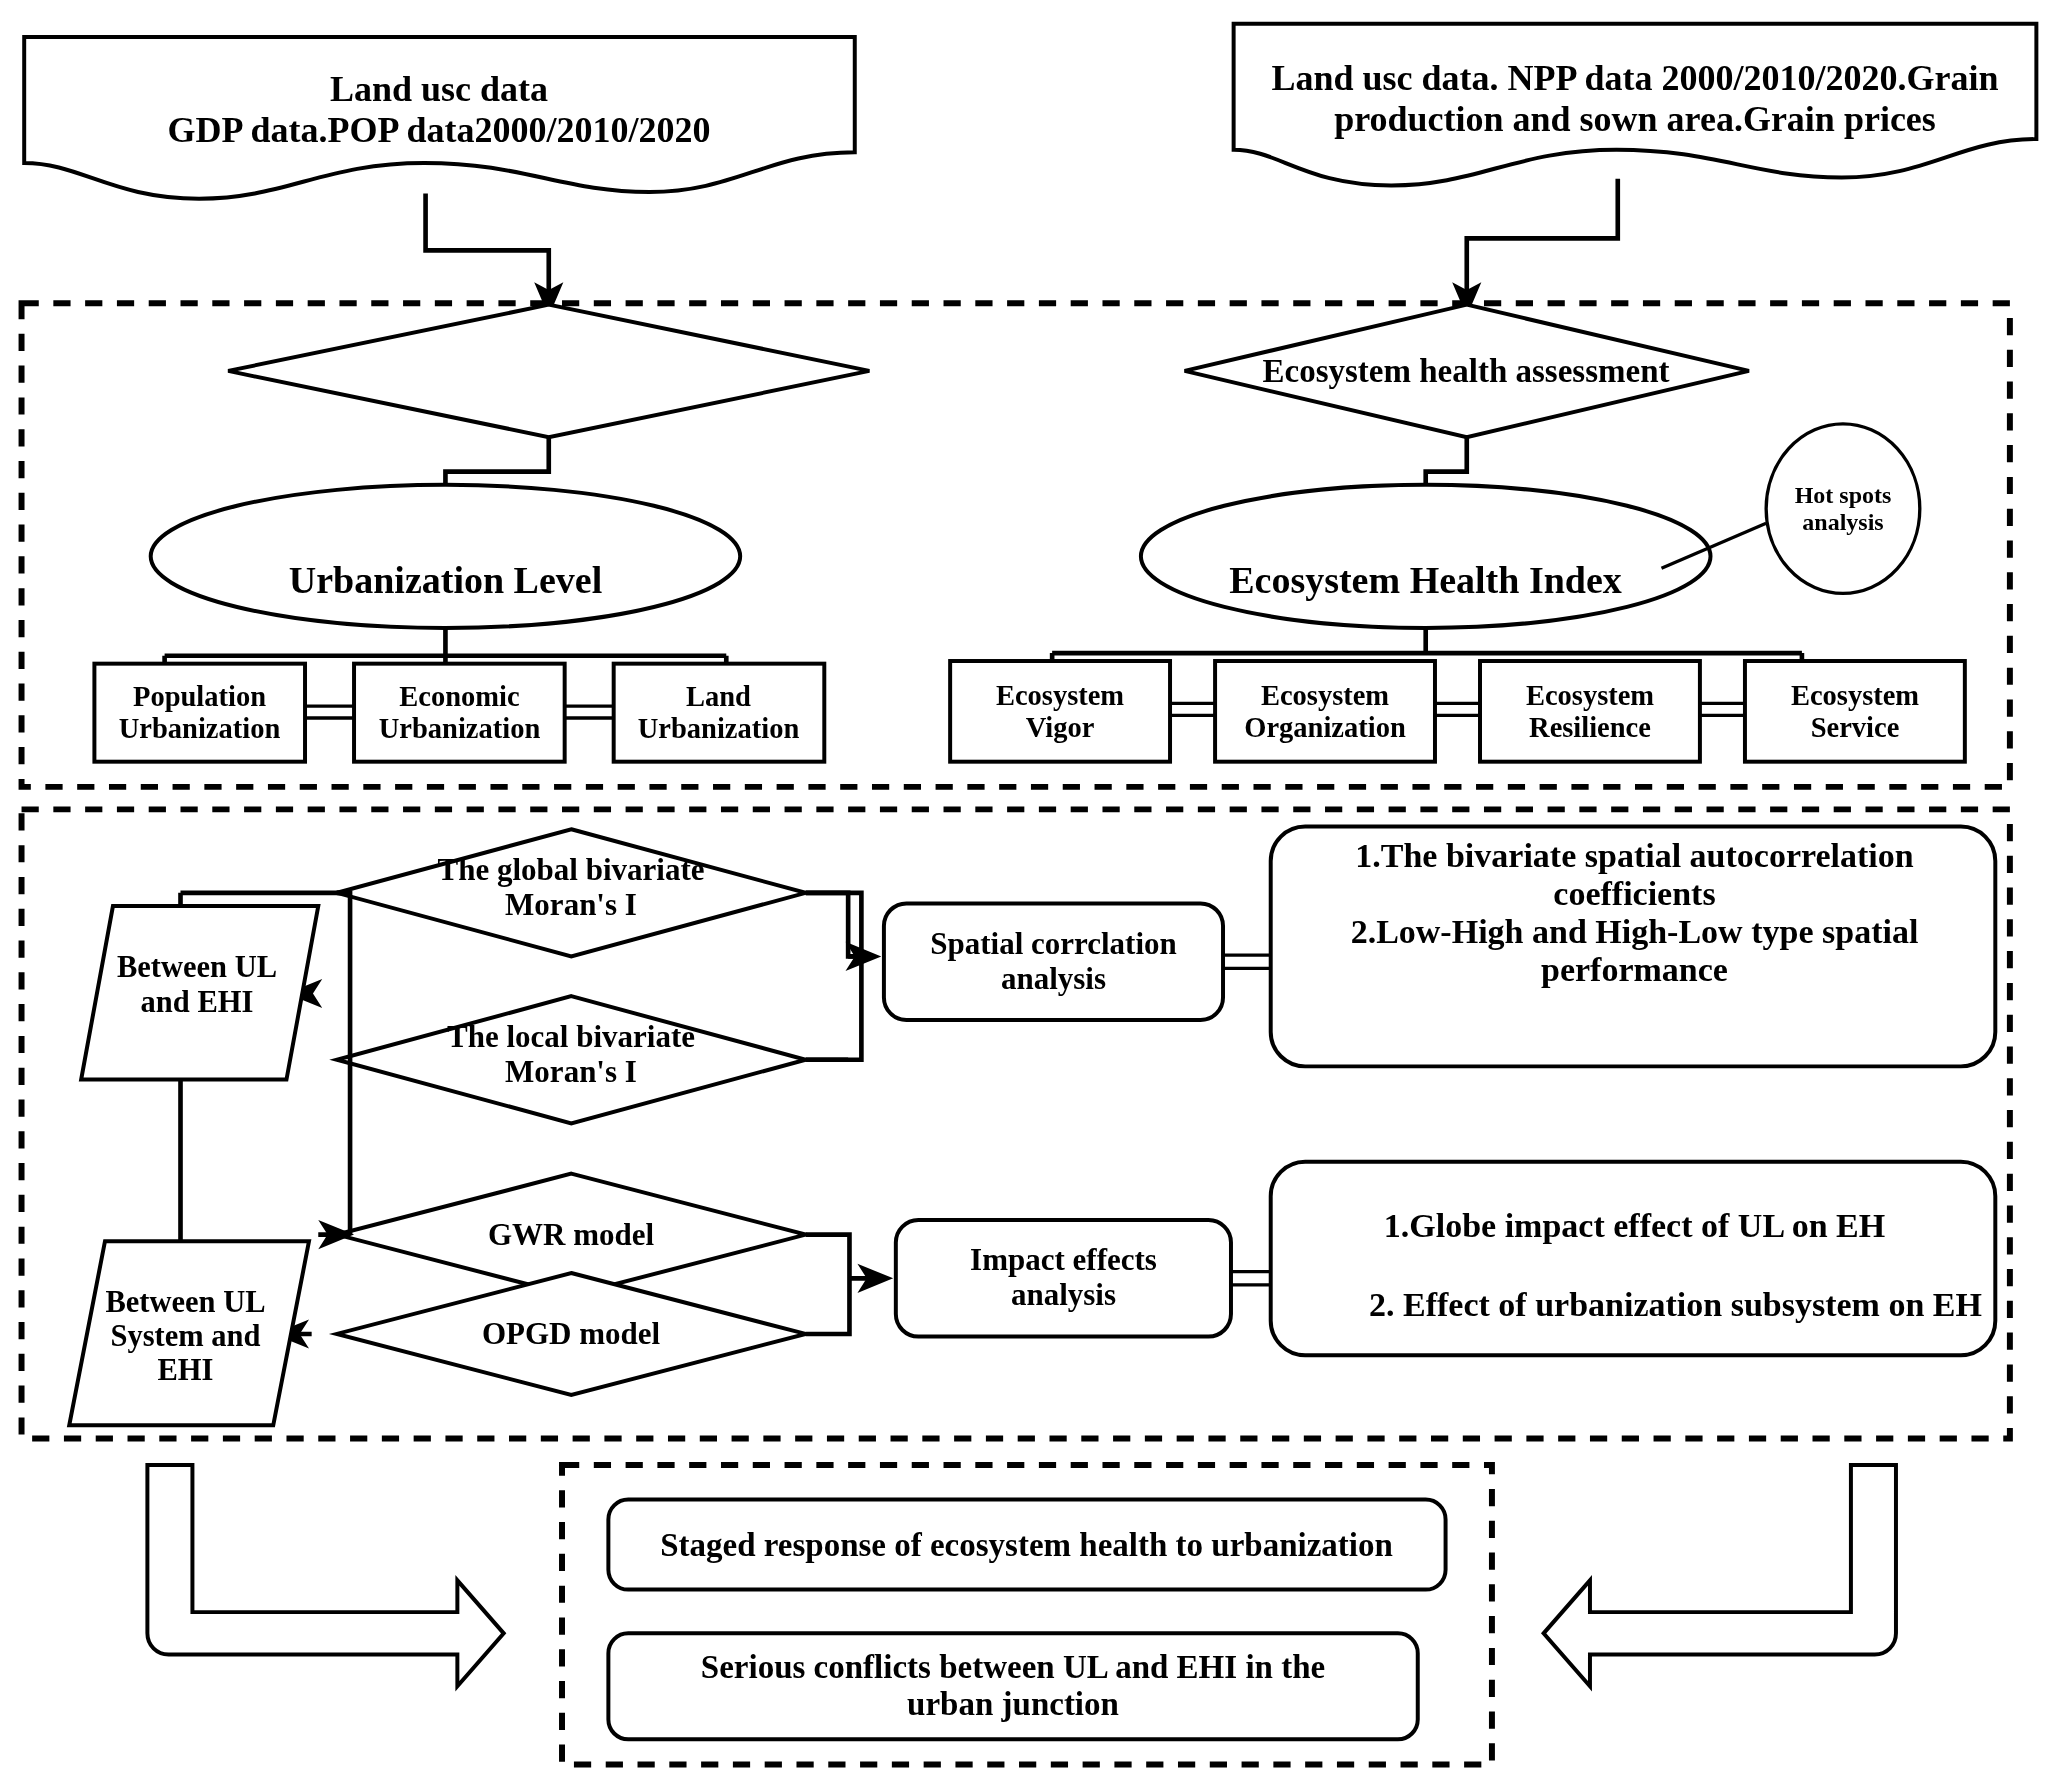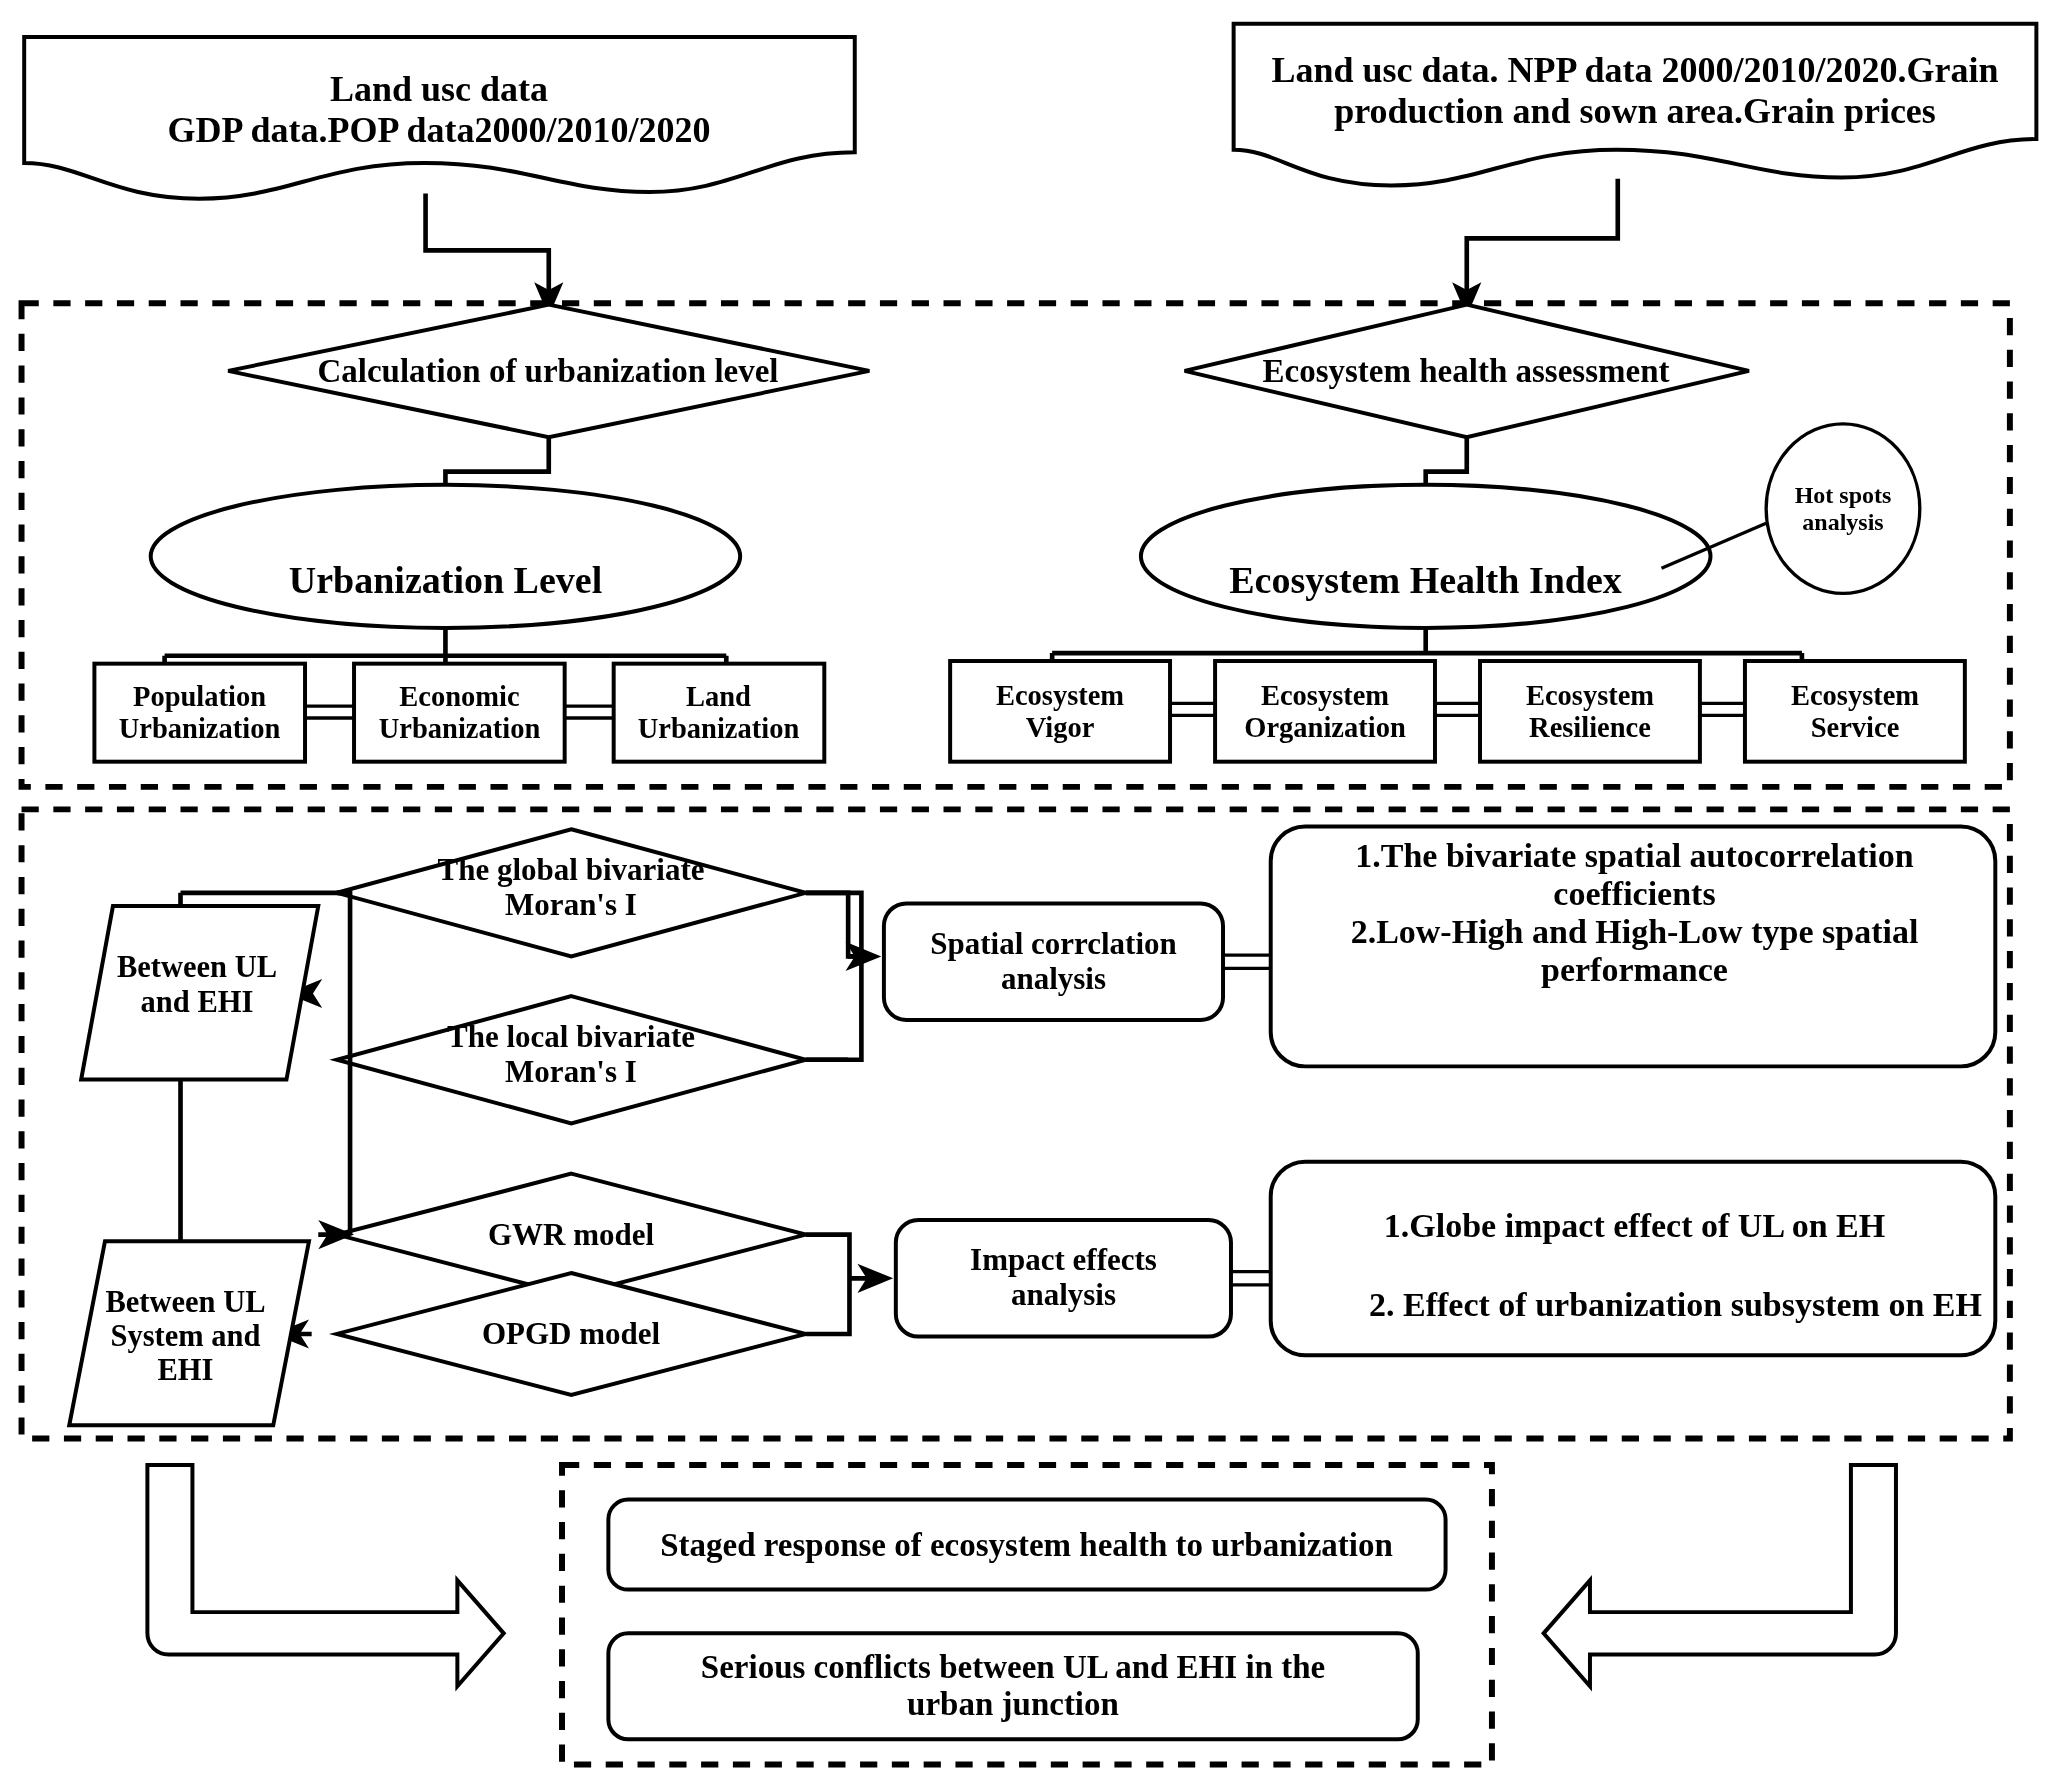--- a/index.html
+++ b/index.html
@@ -169,24 +169,23 @@
     <rect class="dashed-panel" x="848" y="2212" width="1404" height="452"></rect>
 
     <rect class="shape-stroke" x="918" y="2264" width="1264" height="136" rx="30" ry="30"></rect>
     <rect class="shape-stroke" x="918" y="2466" width="1222" height="160" rx="30" ry="30"></rect>
 
   </svg>
 
   <div class="lbl t-src" style="left:30.5px; top:40px; width:817px; height:99px;">Land usc data
 GDP data.POP data2000/2010/2020</div>
 
-  <div class="lbl t-src" style="left:1240px; top:21px; width:790px; height:99px;">Land usc data. NPP data 2000/2010/2020.Grain
+  <div class="lbl t-src" style="left:1240px; top:29px; width:790px; height:99px;">Land usc data. NPP data 2000/2010/2020.Grain
 production and sown area.Grain prices</div>
 
-  <div class="lbl t-diamond-big" style="left:238px; top:348px; width:620px; height:46px;">Calculation of urbanization level</div>
 
   <div class="lbl t-diamond-big" style="left:1192px; top:348px; width:548px; height:46px;">Ecosystem health assessment</div>
 
   <div class="lbl t-ellipse" style="left:187px; top:533px; width:517px; height:46px;">Urbanization Level</div>
 
   <div class="lbl t-ellipse" style="left:1166px; top:533px; width:519px; height:46px;">Ecosystem Health Index</div>
 
   <div class="lbl t-hot" style="left:1778px; top:472px; width:130px; height:74px;">Hot spots
 analysis</div>
 

